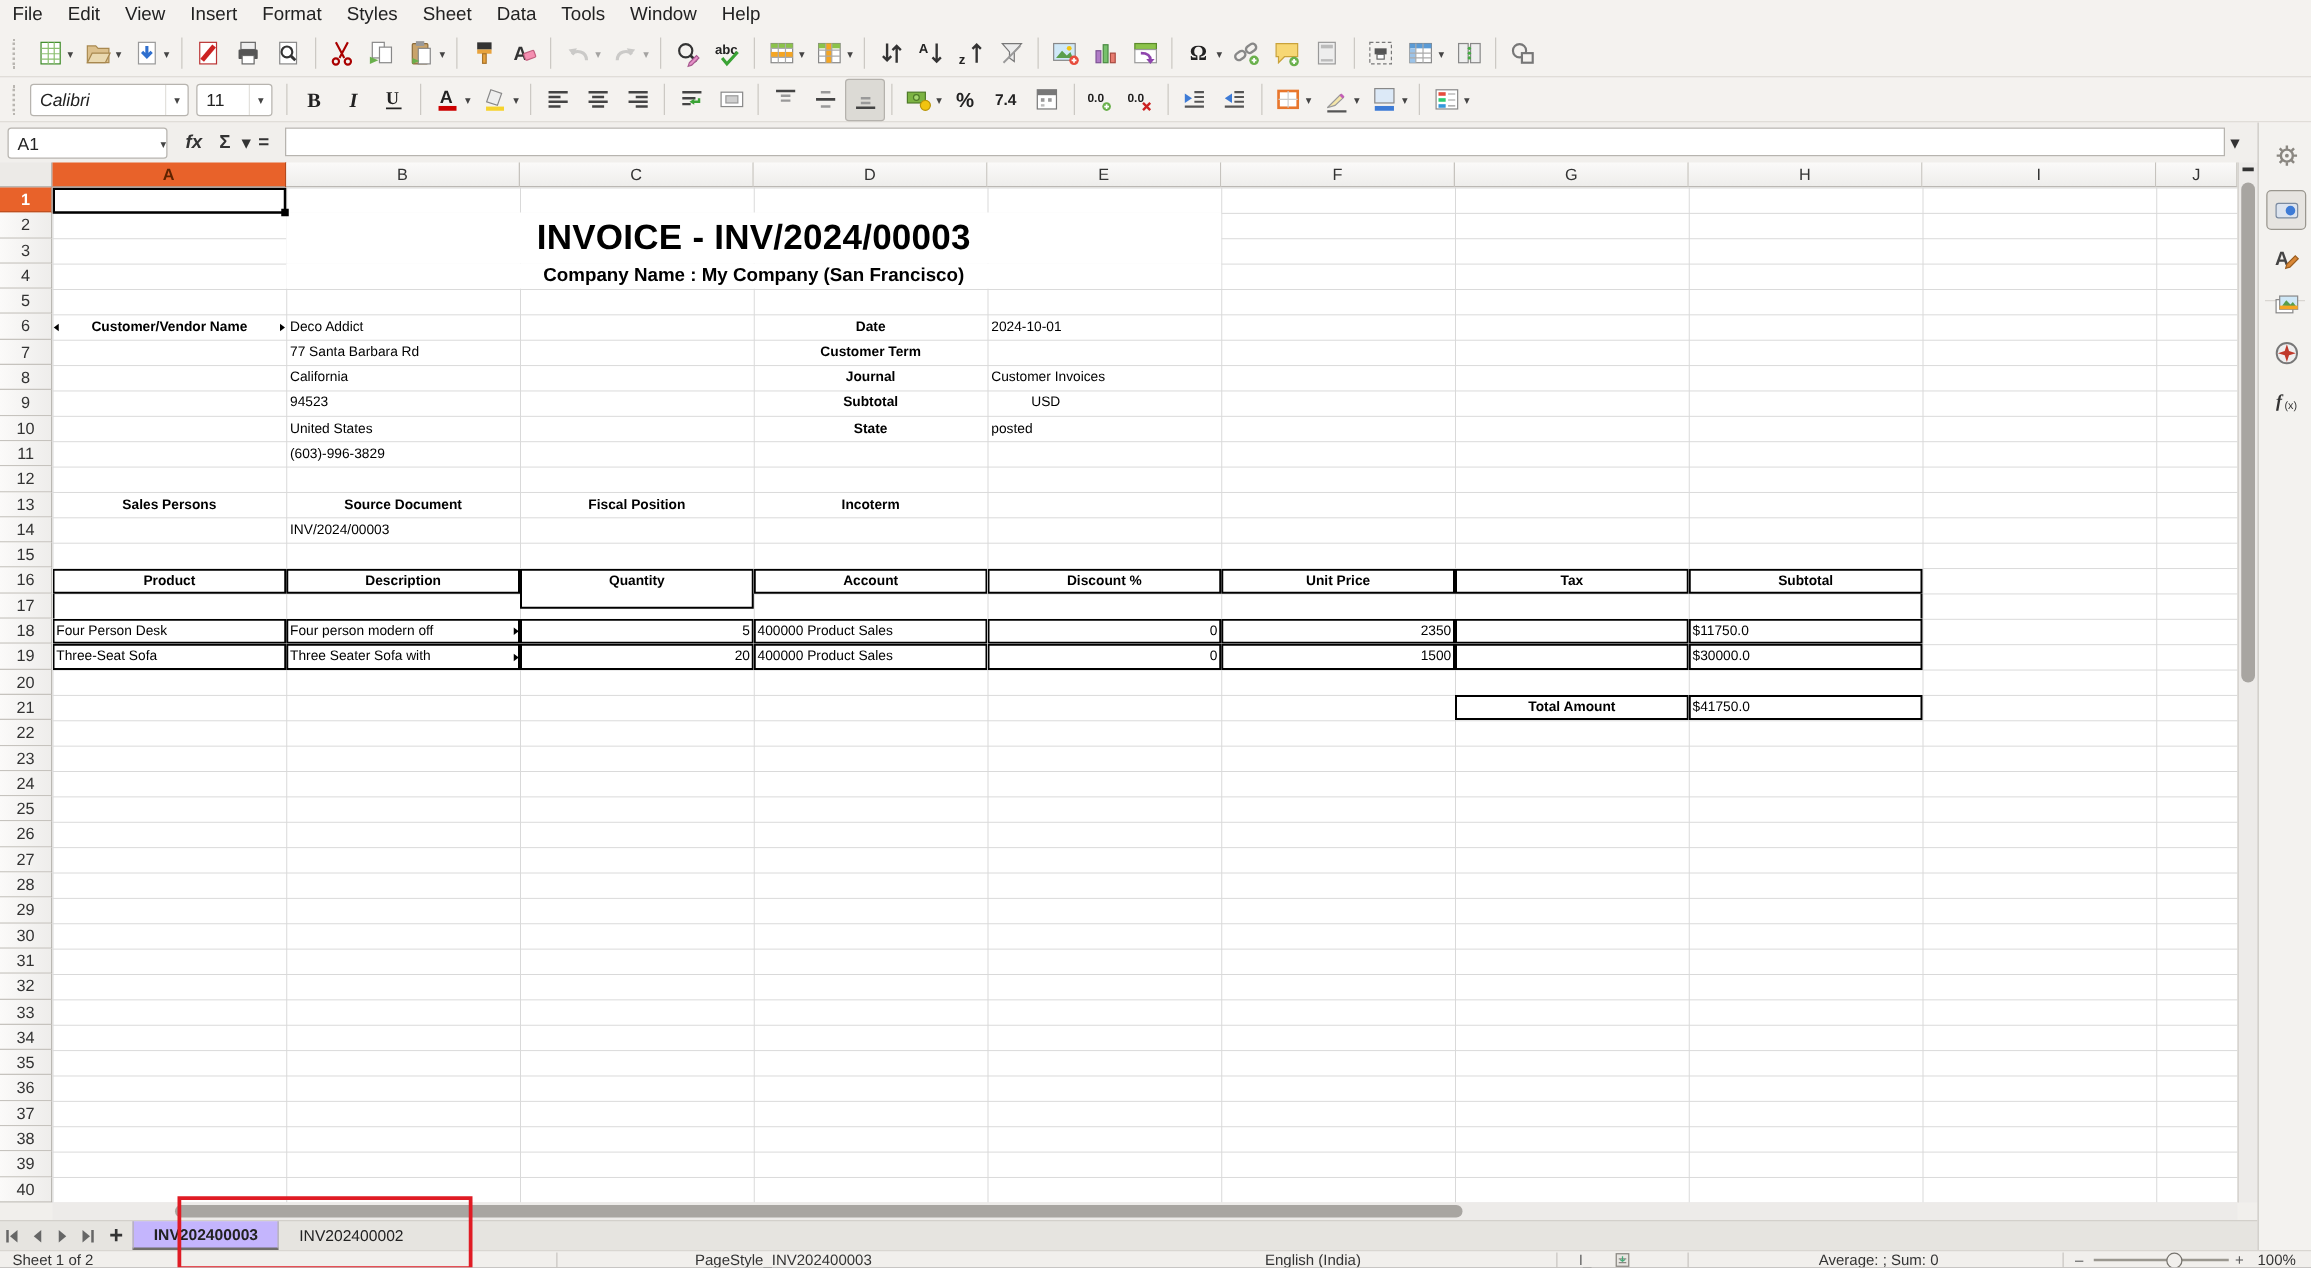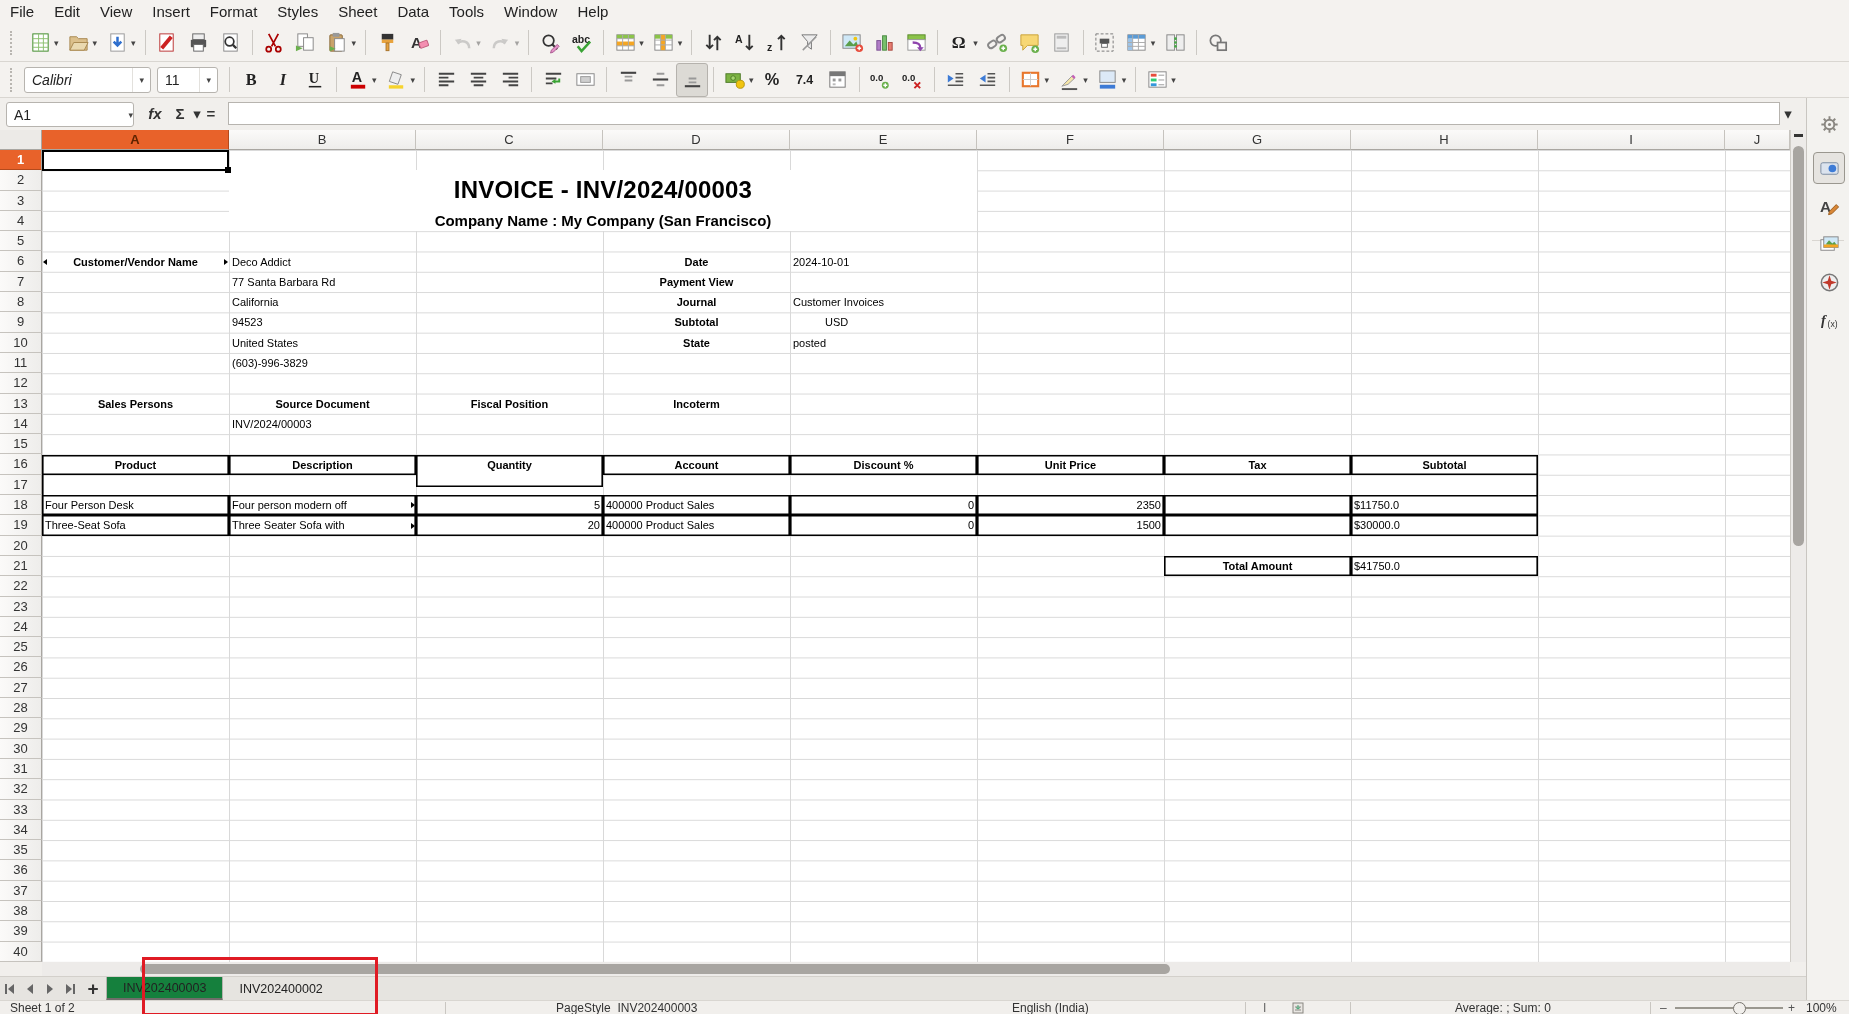--- a/index.html
+++ b/index.html
@@ -47,21 +47,21 @@
   #sheet{position:absolute;left:42px;top:150px;width:1748px;height:812px;background:#fff;overflow:hidden;
          background-image:linear-gradient(to bottom,#d9d9d9 0,#d9d9d9 1px,transparent 1px),
                           linear-gradient(to right,#d9d9d9 0,#d9d9d9 1px,transparent 1px);
          background-size:100% 20.3px,187px 100%;}
   .cell{position:absolute;box-sizing:border-box;font-size:11px;line-height:20px;white-space:nowrap;
         padding:0 3px;color:#000;}
   .cell.b{font-weight:bold;}
   .cell.c{text-align:center;padding:0;}
   .cell.r{text-align:right;}
   .cell.mask{background:#fff;}
-  .cell.title{font-size:24px;line-height:40px;letter-spacing:.2px;}
+  .cell.title{font-size:28px;line-height:40px;letter-spacing:.2px;}
   .cell.sub{font-size:15px;}
   .cell.bd{box-shadow:inset 0 0 0 1.6px #000;background:#fff;}
   .cell.bl{box-shadow:inset 1.6px 0 0 #000;}
   .cell.br{box-shadow:inset -1.6px 0 0 #000;}
   .cell.clipR,.cell.clipL{overflow:hidden;}
   .cell.clipR::after{content:"";position:absolute;right:1px;top:50%;margin-top:-3px;
         border-left:4px solid #000;border-top:3px solid transparent;border-bottom:3px solid transparent;}
   .cell.clipL::before{content:"";position:absolute;left:1px;top:50%;margin-top:-3px;
         border-right:4px solid #000;border-top:3px solid transparent;border-bottom:3px solid transparent;}
   #selbox{position:absolute;left:0;top:0;width:187px;height:21px;border:2px solid #000;box-sizing:border-box;}
@@ -71,21 +71,21 @@
   #vthumb{position:absolute;left:2px;top:16px;width:11px;height:400px;background:#a8a5a1;border-radius:6px;}
   #vsplit{position:absolute;left:3px;top:4px;width:9px;height:3px;background:#333;}
   #hscroll{position:absolute;left:42px;top:962px;width:1748px;height:14px;background:#edebe9;}
   #hthumb{position:absolute;left:98px;top:2px;width:1030px;height:10px;background:#a8a5a1;border-radius:5px;}
   
   .tabbar{position:absolute;left:0;top:976px;width:1806px;height:24px;background:#e6e4e0;
           display:flex;align-items:stretch;border-top:1px solid #d3d0cb;}
   .navbtn{width:20px;display:flex;align-items:center;justify-content:center;}
   .addbtn{width:26px;display:flex;align-items:center;justify-content:center;font-size:19px;color:#333;font-weight:bold;}
   .tab{display:flex;align-items:center;padding:0 16px;font-size:12.5px;color:#222;box-sizing:border-box;}
-  .tab.active{background:#15803d;border:1px solid #b5b2ad;border-top:none;border-bottom:3px solid #6f6d6a;font-weight:normal;}
+  .tab.active{background:#c4b5fd;border:1px solid #b5b2ad;border-top:none;border-bottom:3px solid #6f6d6a;font-weight:bold;}
   
   .statusbar{position:absolute;left:0;top:1000px;width:100%;height:14px;background:#f1efec;
              border-top:1px solid #d9d6d1;font-size:12px;color:#333;}
   .sitem{position:absolute;top:0;line-height:14px;white-space:nowrap;}
   .sdiv{position:absolute;top:1px;width:1px;height:12px;background:#c9c6c1;}
   .slider-track{position:absolute;top:6px;height:2px;background:#9a978f;}
   .slider-knob{position:absolute;top:1px;width:11px;height:11px;border:1px solid #77746e;border-radius:50%;background:#f1efec;}
   
   .sidebar{position:absolute;left:1806px;top:98px;width:43px;height:902px;background:#f3f2ef;border-left:1px solid #c9c6c1;box-sizing:border-box;}
   .sbtn{position:absolute;left:6px;width:30px;height:30px;display:flex;align-items:center;justify-content:center;border-radius:4px;border:1px solid transparent;}
@@ -723,21 +723,21 @@
 
   <div id="sheet">
 
   <div class="cell title mask c b" style="left: 187px; top: 20.3px; width: 748px; height: 40.6px;">INVOICE - INV/2024/00003</div>
       <div class="cell sub mask c b" style="left: 187px; top: 60.9px; width: 748px; height: 20.3px;">Company Name : My Company (San Francisco)</div>
       <div class="cell b c clipL clipR" style="left: 0px; top: 101.5px; width: 187px; height: 20.3px;">Customer/Vendor Name</div>
       <div class="cell" style="left: 187px; top: 101.5px; width: 187px; height: 20.3px;">Deco Addict</div>
       <div class="cell b c" style="left: 561px; top: 101.5px; width: 187px; height: 20.3px;">Date</div>
       <div class="cell" style="left: 748px; top: 101.5px; width: 187px; height: 20.3px;">2024-10-01</div>
       <div class="cell" style="left: 187px; top: 121.8px; width: 187px; height: 20.3px;">77 Santa Barbara Rd</div>
-      <div class="cell b c" style="left: 561px; top: 121.8px; width: 187px; height: 20.3px;">Payment View</div>
+      <div class="cell b c" style="left: 561px; top: 121.8px; width: 187px; height: 20.3px;">Customer Term</div>
       <div class="cell" style="left: 187px; top: 142.1px; width: 187px; height: 20.3px;">California</div>
       <div class="cell b c" style="left: 561px; top: 142.1px; width: 187px; height: 20.3px;">Journal</div>
       <div class="cell" style="left: 748px; top: 142.1px; width: 187px; height: 20.3px;">Customer Invoices</div>
       <div class="cell" style="left: 187px; top: 162.4px; width: 187px; height: 20.3px;">94523</div>
       <div class="cell b c" style="left: 561px; top: 162.4px; width: 187px; height: 20.3px;">Subtotal</div>
       <div class="cell" style="left: 748px; top: 162.4px; width: 187px; height: 20.3px; margin-left: 32px;">USD</div>
       <div class="cell" style="left: 187px; top: 182.7px; width: 187px; height: 20.3px;">United States</div>
       <div class="cell b c" style="left: 561px; top: 182.7px; width: 187px; height: 20.3px;">State</div>
       <div class="cell" style="left: 748px; top: 182.7px; width: 187px; height: 20.3px;">posted</div>
       <div class="cell" style="left: 187px; top: 203px; width: 187px; height: 20.3px;">(603)-996-3829</div>

